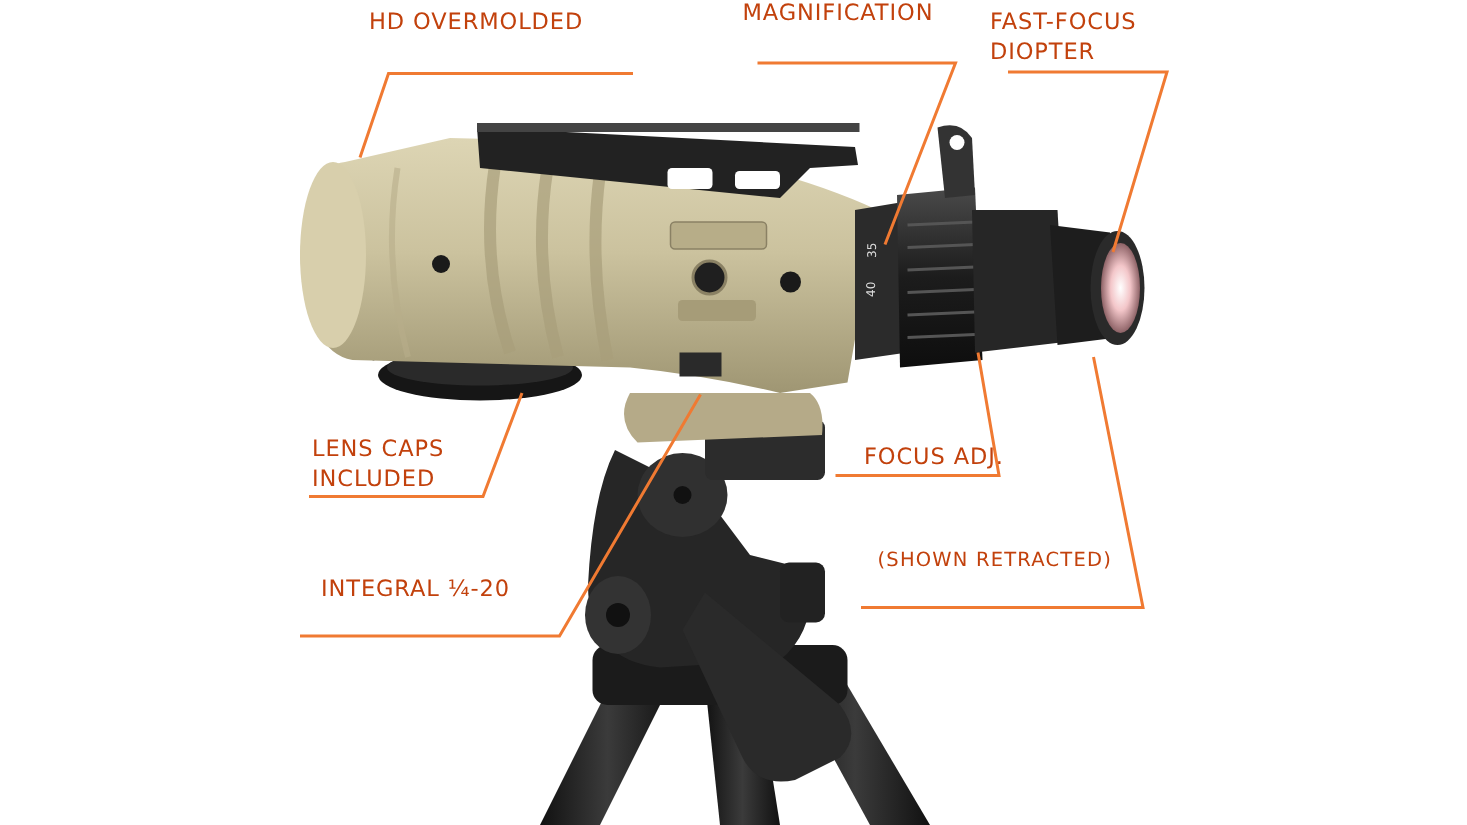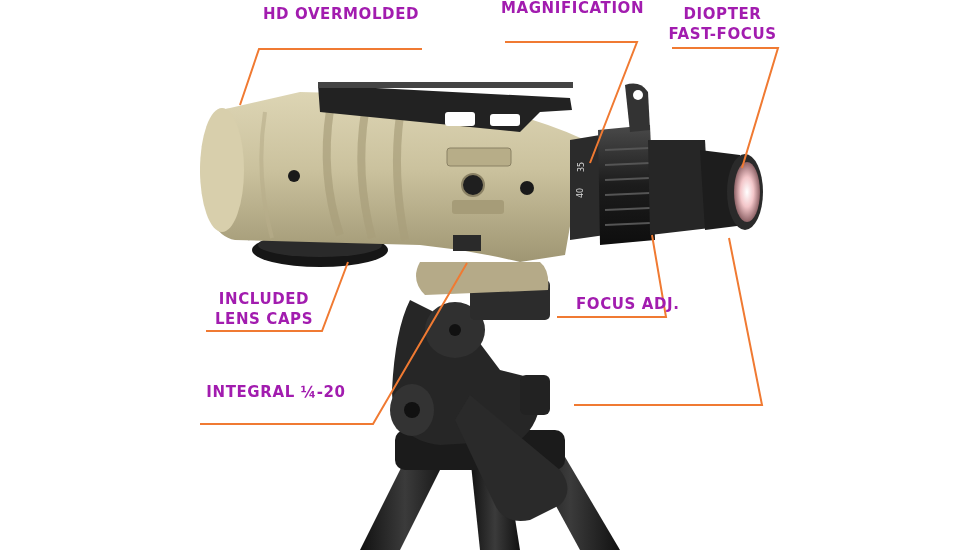--- a/index.html
+++ b/index.html
@@ -1,19 +1,19 @@
 <!DOCTYPE html>
 <html><head>
   <meta charset="utf-8">
   <style>
     html, body { margin:0; padding:0; background:#ffffff; }
     body { width:978px; height:550px; position:relative; overflow:hidden;
            font-family:"DejaVu Sans", "Liberation Sans", sans-serif; }
-    .label { position:absolute; color:#a21caf; font-weight:bold; font-size:15px;
-             line-height:20px; text-align:center; letter-spacing:0.6px; text-transform:uppercase; }
+    .label { position:absolute; color:#c2410c; font-weight:normal; font-size:15px;
+             line-height:20px; letter-spacing:0.6px; text-transform:uppercase; }
     .label span { display:block; white-space:nowrap; }
     .label .sub { font-size:13px; letter-spacing:0.8px; }
     svg.layer { position:absolute; left:0; top:0; }
   </style>
 </head>
 <body>
 
 <svg class="layer" width="978" height="550" viewBox="0 0 978 550">
   <defs>
     <linearGradient id="bodyGrad" x1="0" y1="0" x2="0" y2="1">
@@ -121,31 +121,32 @@
 
 <div class="label" style="left:246px; top:4px; width:190px;">
   <span>HD OVERMOLDED</span>
 </div>
 
 <div class="label" style="left:495px; top:-2px; width:155px;">
   <span>MAGNIFICATION</span>
 </div>
 
 <div class="label" style="left:660px; top:4px; width:125px;">
+  <span>FAST-FOCUS</span>
   <span>DIOPTER</span>
-  <span>FAST-FOCUS</span>
 </div>
 
 <div class="label" style="left:208px; top:289px; width:112px;">
+  <span>LENS CAPS</span>
   <span>INCLUDED</span>
-  <span>LENS CAPS</span>
 </div>
 
 <div class="label" style="left:576px; top:294px; width:100px;">
   <span>FOCUS ADJ.</span>
 </div>
 
-<div class="label" style="left:187px; top:382px; width:178px;">
+<div class="label" style="left:214px; top:382px; width:178px;">
   <span>INTEGRAL ¼-20</span>
 </div>
 
 <div class="label" style="left:585px; top:364px; width:165px;">
+  <span class="sub">(SHOWN RETRACTED)</span>
 </div>
 
 </body></html>

